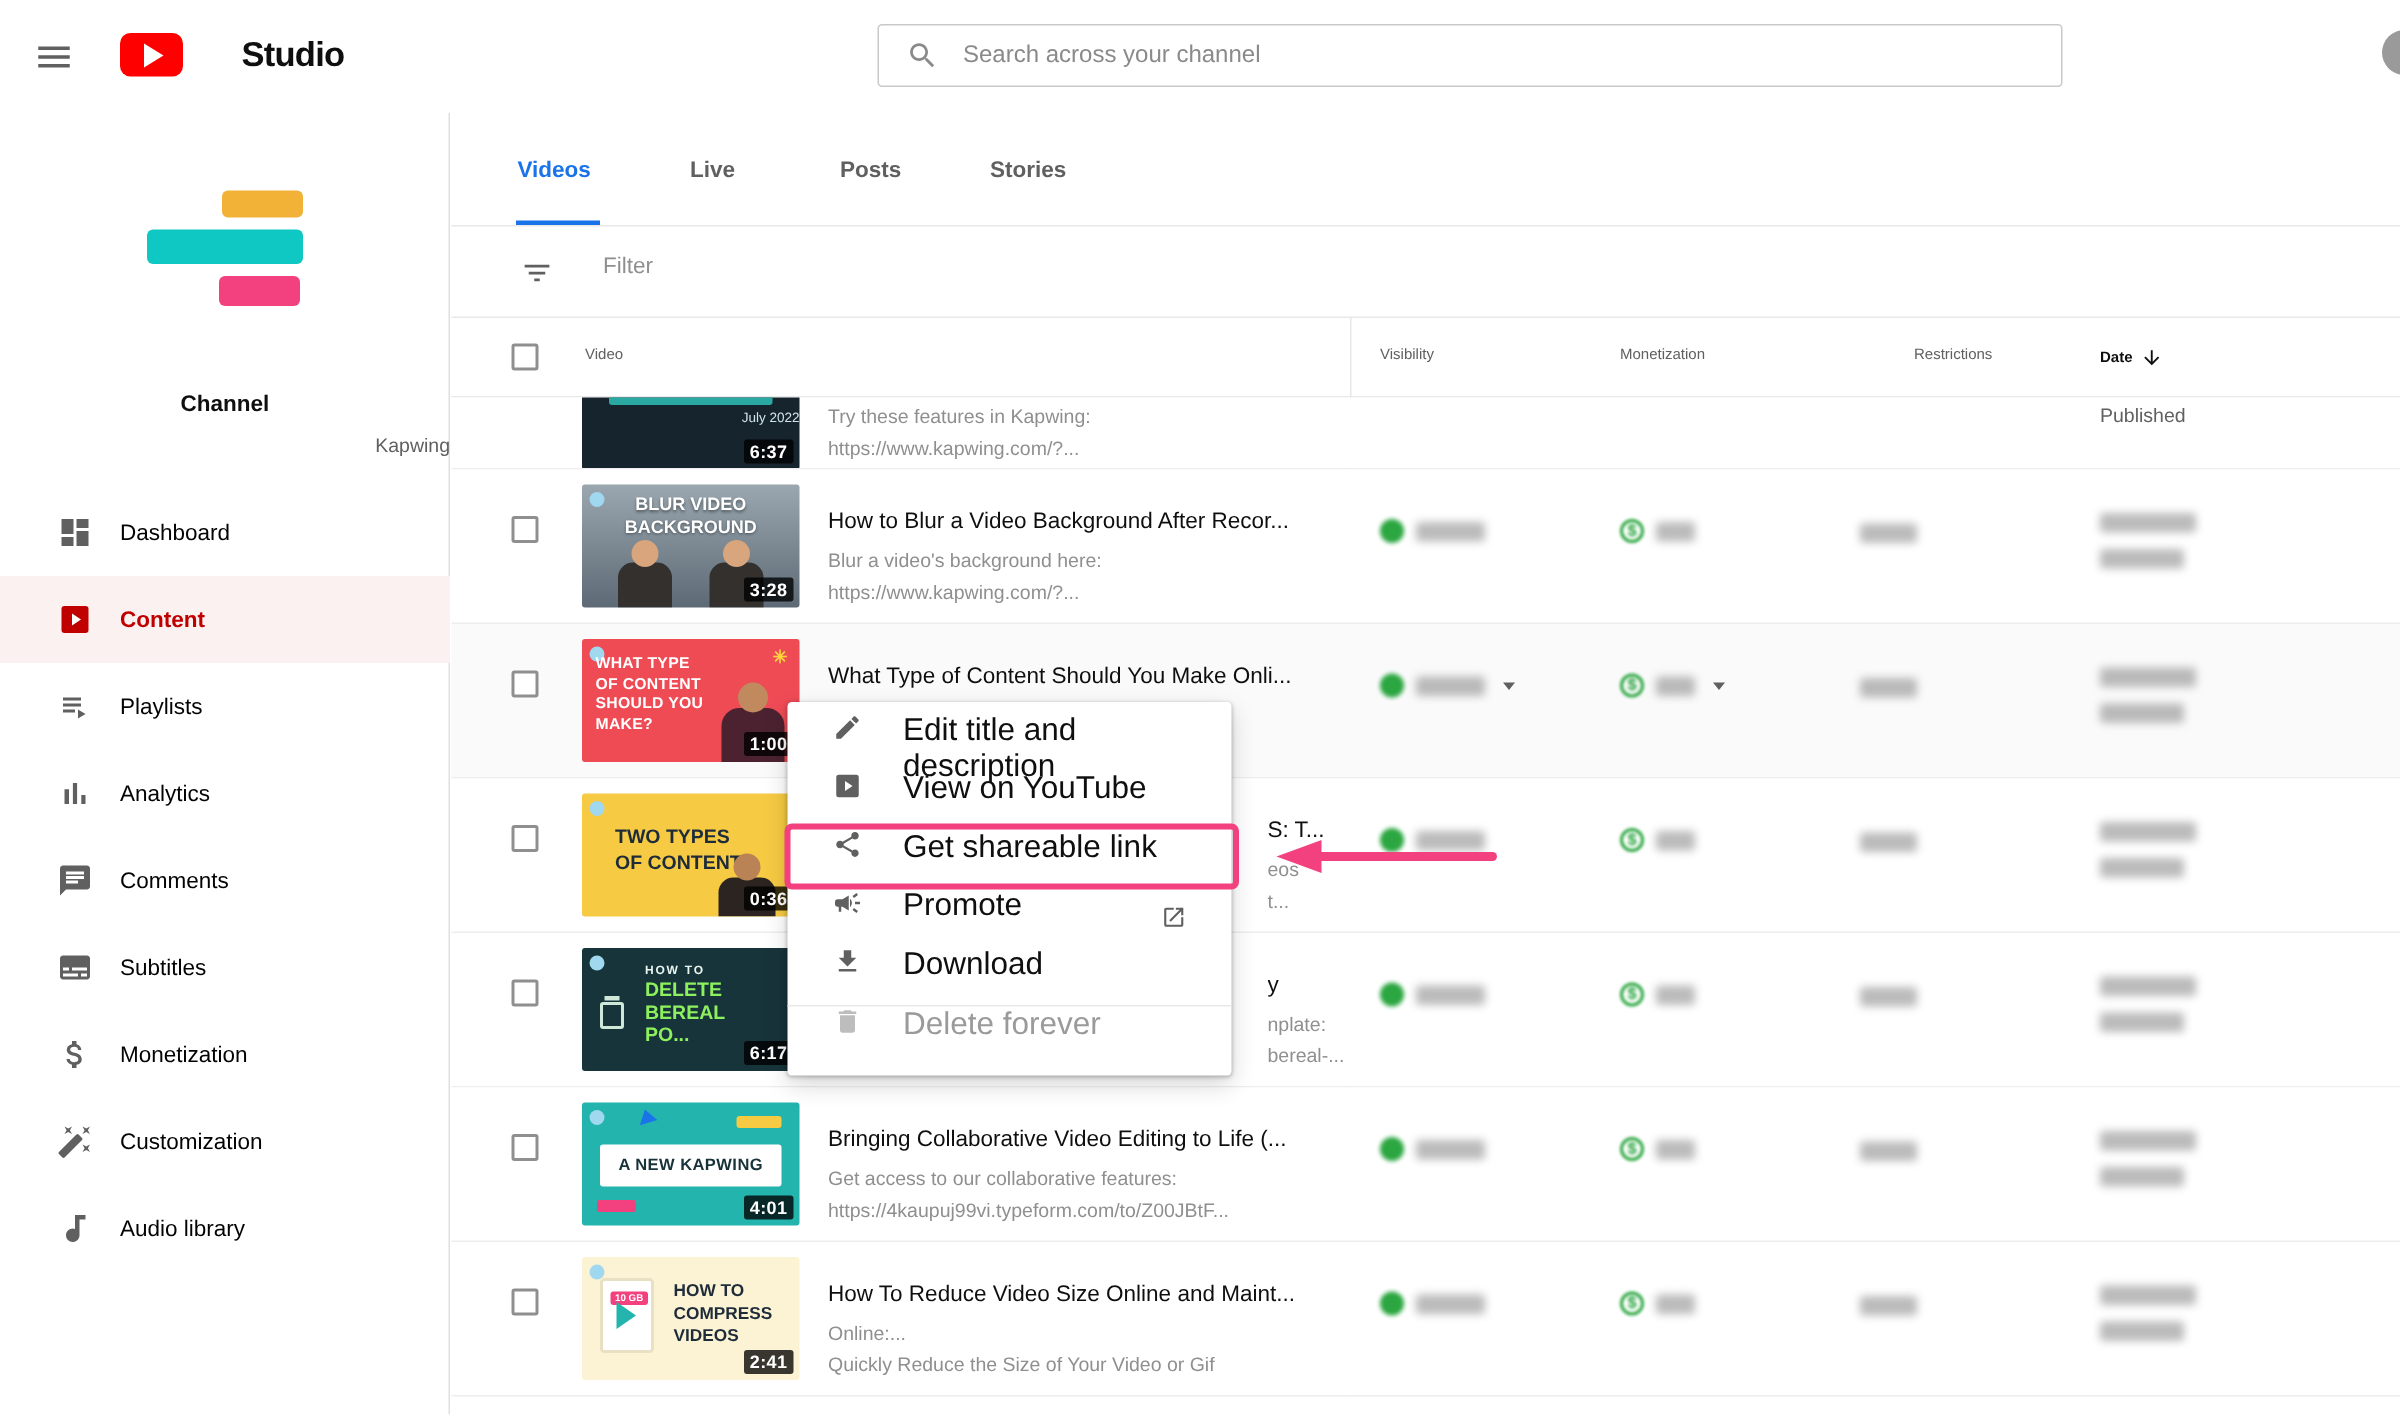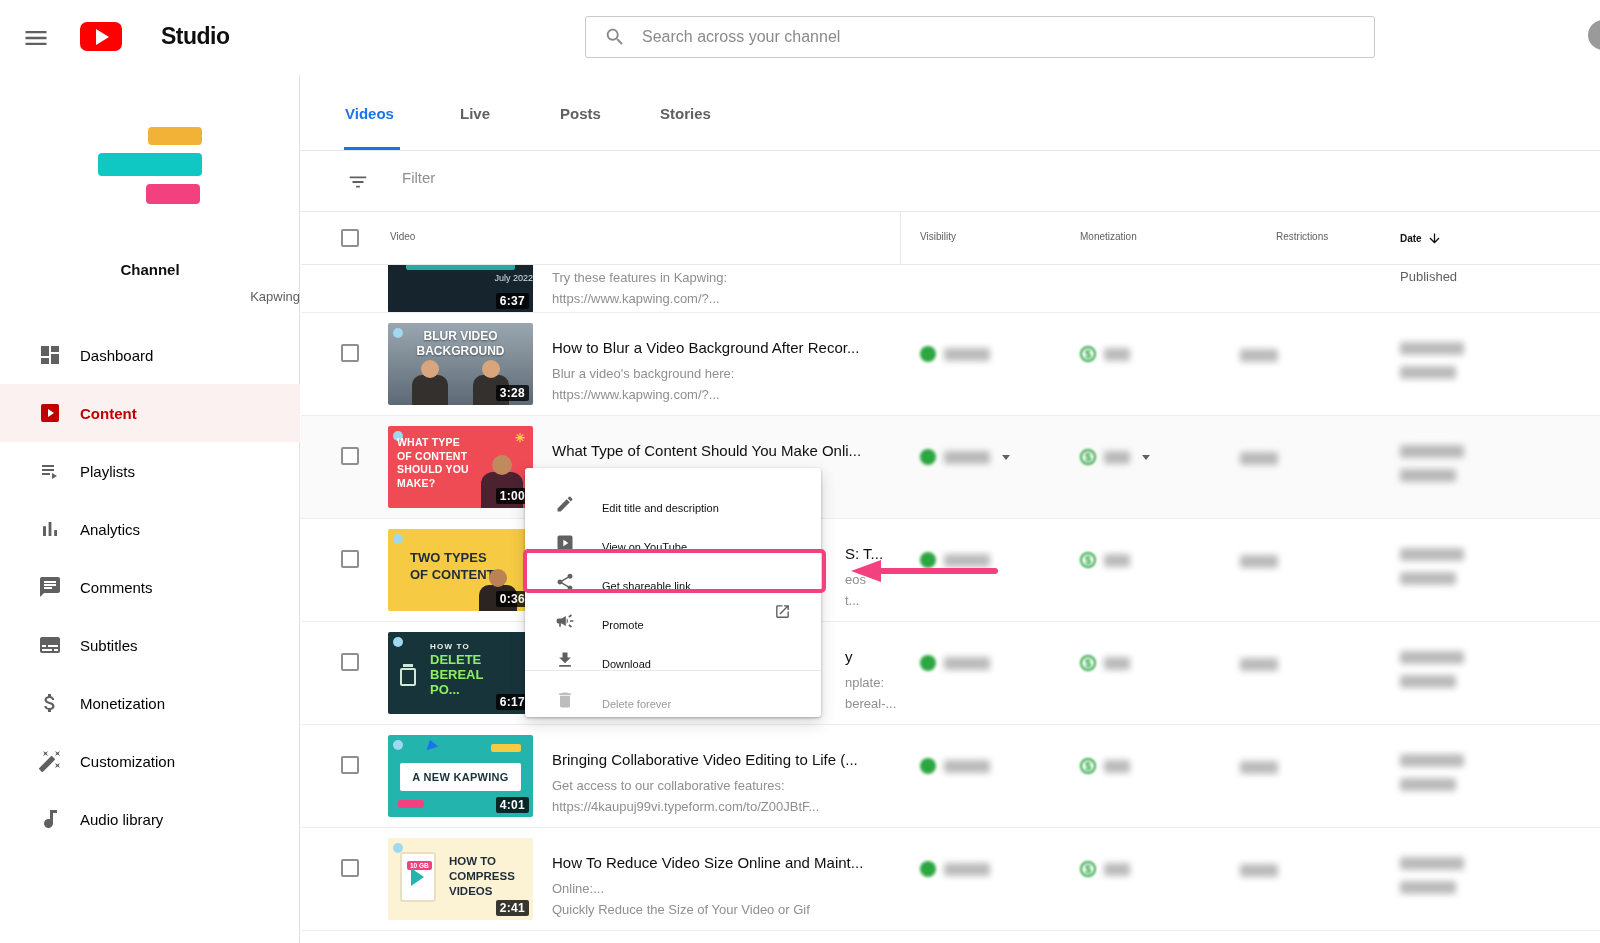--- a/index.html
+++ b/index.html
@@ -128,21 +128,21 @@
   .t5 .cursor{position:absolute;left:40px;top:6px;width:0;height:0;border-left:10px solid #1a73e8;border-top:4px solid transparent;border-bottom:7px solid transparent;transform:rotate(18deg);}
   .t6{background:#fcf3d4;}
   .t6 .lines{position:absolute;right:6px;top:16px;color:#1e2c3a;font-weight:800;font-size:11.5px;line-height:15px;width:78px;}
   .t6 .lines span{display:block;}
   .t6 .page{position:absolute;left:12px;top:14px;width:36px;height:50px;background:#fff;border:2px solid #e9e0c4;border-radius:3px;}
   .t6 .page::after{content:"";position:absolute;left:9px;top:14px;border-left:13px solid #23b4ae;border-top:9px solid transparent;border-bottom:9px solid transparent;}
   .t6 .tag{position:absolute;left:5px;top:7px;background:#f2417e;color:#fff;font-size:6.5px;font-weight:700;padding:1px 3px;border-radius:2px;}
 
   
   .menu{position:absolute;left:224px;top:393px;width:296px;background:#fff;border-radius:3px;box-shadow:0 1px 3px rgba(0,0,0,.28),0 6px 16px rgba(0,0,0,.16);padding:7px 0;z-index:10;}
-  .menu-item{height:39px;display:flex;align-items:flex-end;padding-left:30px;gap:27px;font-size:11px;color:#0f0f0f;cursor:pointer;position:relative;}
+  .menu-item{height:39px;display:flex;align-items:flex-start;padding-left:30px;gap:27px;font-size:21px;color:#0f0f0f;cursor:pointer;position:relative;}
   .menu-item svg{width:20px;height:20px;fill:#606060;flex:none;}
   .menu-item.disabled{color:#9a9a9a;cursor:default;}
   .menu-item.disabled svg{fill:#bdbdbd;}
   .menu-divider{height:1px;background:#e8e8e8;}
   .external-icon{position:absolute;right:30px;top:11px;}
   .external-icon svg{width:17px;height:17px;fill:#606060;}
 
   
   .highlight-box{position:absolute;left:222px;top:474px;width:303px;height:44px;border:4px solid #f2417e;border-radius:5px;z-index:12;pointer-events:none;}
   .annot-arrow{position:absolute;left:544px;top:483px;z-index:12;pointer-events:none;}

